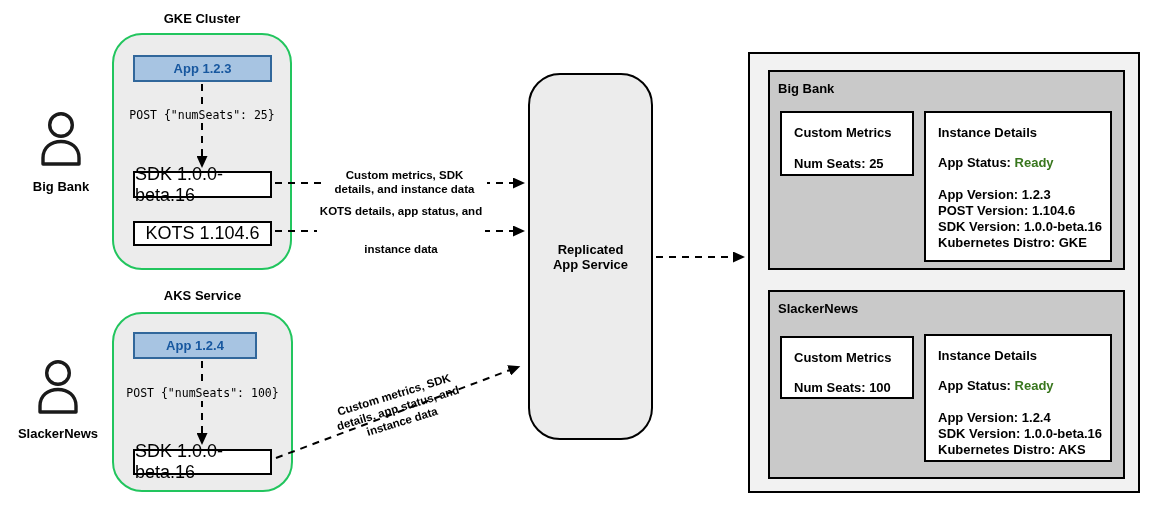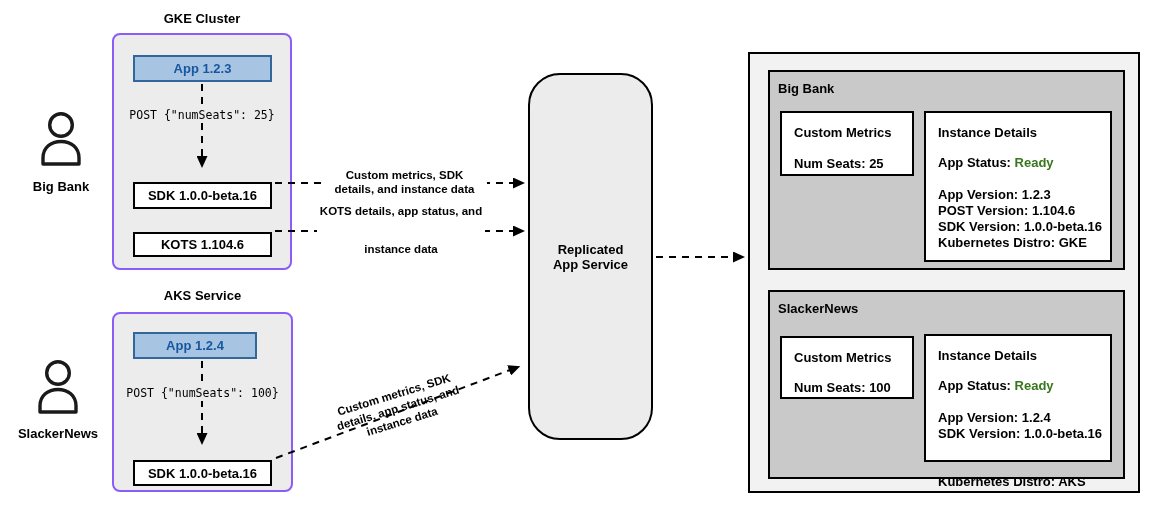--- a/index.html
+++ b/index.html
@@ -3,31 +3,31 @@
 <meta charset="utf-8">
 <style>
   html,body { margin:0; padding:0; background:#fff; }
   * { box-sizing:border-box; }
   .canvas {
     position:relative; width:1166px; height:516px; background:#fff;
     font-family:"Liberation Sans", sans-serif; color:#000; overflow:hidden;
   }
   .cluster {
     position:absolute; background:var(--cluster-fill,#ececec);
-    border:2px solid #8b5cf6; border-radius:8px; z-index:1;
+    border:2px solid #22c55e; border-radius:30px; z-index:1;
   }
   .cluster-title { position:absolute; font-size:13px; font-weight:bold; text-align:center; z-index:1; }
   .app-box {
     position:absolute; background:var(--app-box-fill,#a7c4e2);
     border:2px solid var(--app-box-border,#31679b); color:var(--app-box-text,#17579f);
     font-size:13px; font-weight:bold; display:flex; align-items:center; justify-content:center;
   }
   .white-box {
     position:absolute; background:#fff; border:2px solid #000;
-    font-size:13px; font-weight:bold; display:flex; align-items:center; justify-content:center;margin-top:11px;
+    font-size:18px; font-weight:normal; display:flex; align-items:center; justify-content:center;
   }
   .post-label {
     position:absolute; z-index:3; display:flex; justify-content:center;
     font-family:"DejaVu Sans Mono", monospace; font-size:11.5px;
   }
   .post-label span { background:var(--cluster-fill,#ececec); padding:1px 3px; }
   .service-box {
     position:absolute; left:528px; top:73px; width:125px; height:367px;
     background:var(--cluster-fill,#ececec); border:2px solid #000; border-radius:32px;
     display:flex; flex-direction:column; align-items:center; justify-content:center;
@@ -153,18 +153,18 @@
       <div class="customer-name">SlackerNews</div>
       <div class="card" style="left:10px; top:44px; width:134px; height:63px;">
         <div class="line" style="top:12px;">Custom Metrics</div>
         <div class="line" style="top:42px;">Num Seats: 100</div>
       </div>
       <div class="card" style="left:154px; top:42px; width:188px; height:128px;">
         <div class="line" style="top:12px;">Instance Details</div>
         <div class="line" style="top:42px;"><span>App Status: </span><span class="ready">Ready</span></div>
         <div class="line" style="top:74px;">App Version: 1.2.4</div>
         <div class="line" style="top:90px;">SDK Version: 1.0.0-beta.16</div>
-        <div class="line" style="top:106px;margin-top:32px;">Kubernetes Distro: AKS</div>
+        <div class="line" style="top:106px;">Kubernetes Distro: AKS</div>
       </div>
     </div>
 
   </div>
 </div>
 
 </body></html>

